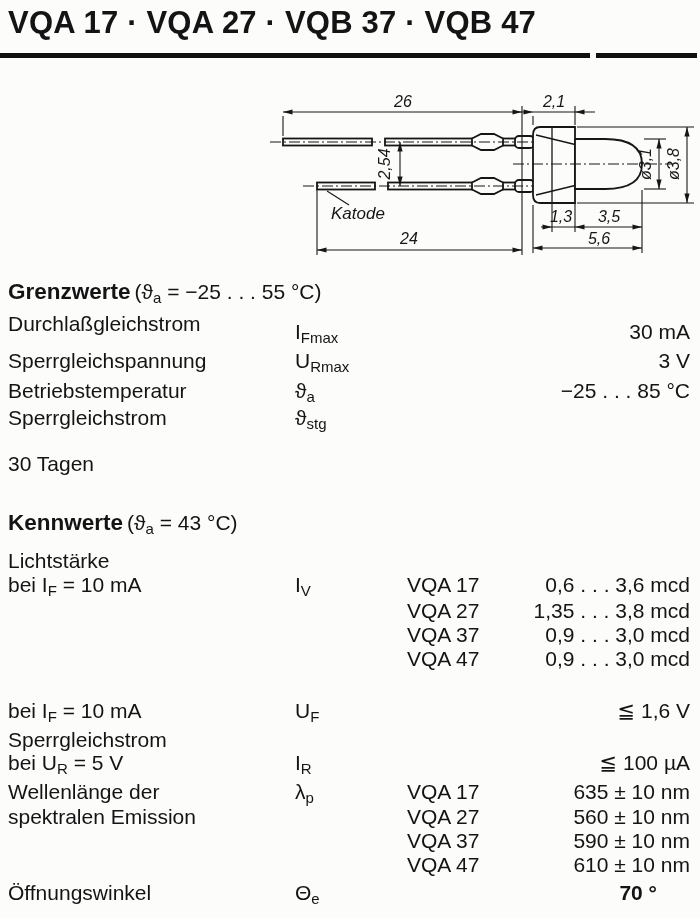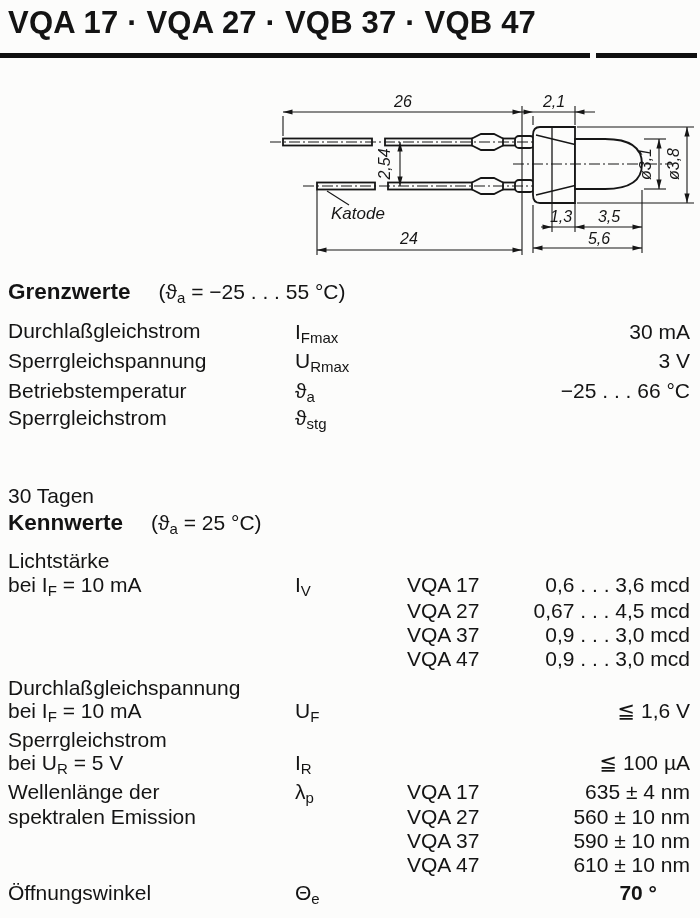--- a/index.html
+++ b/index.html
@@ -11,21 +11,21 @@
   .title{
     position:absolute;left:8px;top:5px;margin:0;
     font-size:31px;font-weight:bold;letter-spacing:0.2px;white-space:nowrap;
   }
   .rule{position:absolute;top:53px;height:5px;background:#101010;}
   .rule-a{left:0;width:590px;}
   .rule-b{left:596px;width:101px;}
   .drawing{position:absolute;left:253px;top:78px;}
   .heading{position:absolute;left:8px;font-size:21px;white-space:nowrap;line-height:1.15;}
   .hbold{font-weight:bold;font-size:22.5px;}
-  .hcond{margin-left:28px;}
+  .hcond{margin-left:4px;}
   .lbl{position:absolute;left:8px;font-size:21px;white-space:nowrap;line-height:1.15;}
   .sym{position:absolute;left:295px;font-size:21px;white-space:nowrap;line-height:1.15;}
   .typ{position:absolute;left:407px;font-size:21px;white-space:nowrap;line-height:1.15;}
   .val{position:absolute;right:10px;font-size:21px;white-space:nowrap;text-align:right;line-height:1.15;}
   .val-angle{right:43px;font-weight:bold;}
   sub{font-size:15px;vertical-align:baseline;position:relative;top:4px;line-height:0;}
   svg text{font-family:"Liberation Sans","DejaVu Sans",sans-serif;font-style:italic;font-size:16px;fill:#161616;}
   svg .dimtxt{font-size:16px;}
   svg .ln{stroke:#161616;stroke-width:1.1;fill:none;}
   svg .thick{stroke:#161616;stroke-width:1.8;fill:#fcfcfb;}
@@ -125,67 +125,66 @@
     <text class="dimtxt" x="346" y="166" text-anchor="middle">5,6</text>
     <text class="dimtxt" x="156" y="166" text-anchor="middle">24</text>
     <text class="dimtxt" x="398" y="86" text-anchor="middle" transform="rotate(-90 398 86)">ø3,1</text>
     <text class="dimtxt" x="426" y="86" text-anchor="middle" transform="rotate(-90 426 86)">ø3,8</text>
   </svg>
 
   <div class="heading" style="top:279px">
     <span class="hbold">Grenzwerte</span><span class="hcond"><span>(ϑ</span><sub>a</sub><span> = −25 . . . 55 °C)</span></span>
   </div>
 
-  <div class="lbl" style="top:319px">Durchlaßgleichstrom</div>
+  <div class="lbl" style="top:312px">Durchlaßgleichstrom</div>
   <div class="sym" style="top:320px"><span>I</span><sub>Fmax</sub></div>
   <div class="val" style="top:320px">30 mA</div>
 
   <div class="lbl" style="top:349px">Sperrgleichspannung</div>
   <div class="sym" style="top:349px"><span>U</span><sub>Rmax</sub></div>
   <div class="val" style="top:349px">3 V</div>
 
   <div class="lbl" style="top:379px">Betriebstemperatur</div>
   <div class="sym" style="top:379px"><span>ϑ</span><sub>a</sub></div>
-  <div class="val" style="top:379px">−25 . . . 66 °C</div>
+  <div class="val" style="top:379px">−25 . . . 85 °C</div>
 
   <div class="lbl" style="top:406px">Sperrgleichstrom</div>
   <div class="sym" style="top:406px"><span>ϑ</span><sub>stg</sub></div>
-  <div class="lbl" style="top:484px">30 Tagen</div>
+  <div class="lbl" style="top:452px">30 Tagen</div>
 
   <div class="heading" style="top:510px">
-    <span class="hbold">Kennwerte</span><span class="hcond"><span>(ϑ</span><sub>a</sub><span> = 25 °C)</span></span>
+    <span class="hbold">Kennwerte</span><span class="hcond"><span>(ϑ</span><sub>a</sub><span> = 43 °C)</span></span>
   </div>
 
   <div class="lbl" style="top:549px">Lichtstärke</div>
   <div class="lbl" style="top:573px"><span>bei I</span><sub>F</sub><span> = 10 mA</span></div>
   <div class="sym" style="top:573px"><span>I</span><sub>V</sub></div>
   <div class="typ" style="top:573px">VQA 17</div>
   <div class="val" style="top:573px">0,6 . . . 3,6 mcd</div>
   <div class="typ" style="top:599px">VQA 27</div>
-  <div class="val" style="top:599px">0,67 . . . 4,5 mcd</div>
+  <div class="val" style="top:599px">1,35 . . . 3,8 mcd</div>
   <div class="typ" style="top:623px">VQA 37</div>
   <div class="val" style="top:623px">0,9 . . . 3,0 mcd</div>
   <div class="typ" style="top:647px">VQA 47</div>
   <div class="val" style="top:647px">0,9 . . . 3,0 mcd</div>
 
-  <div class="lbl" style="top:676px">Durchlaßgleichspannung</div>
   <div class="lbl" style="top:699px"><span>bei I</span><sub>F</sub><span> = 10 mA</span></div>
   <div class="sym" style="top:699px"><span>U</span><sub>F</sub></div>
   <div class="val" style="top:699px">≦ 1,6 V</div>
 
   <div class="lbl" style="top:728px">Sperrgleichstrom</div>
   <div class="lbl" style="top:751px"><span>bei U</span><sub>R</sub><span> = 5 V</span></div>
   <div class="sym" style="top:751px"><span>I</span><sub>R</sub></div>
   <div class="val" style="top:751px">≦ 100 µA</div>
 
   <div class="lbl" style="top:780px">Wellenlänge der</div>
   <div class="lbl" style="top:805px">spektralen Emission</div>
   <div class="sym" style="top:780px"><span>λ</span><sub>p</sub></div>
   <div class="typ" style="top:780px">VQA 17</div>
-  <div class="val" style="top:780px">635 ± 4 nm</div>
+  <div class="val" style="top:780px">635 ± 10 nm</div>
   <div class="typ" style="top:805px">VQA 27</div>
   <div class="val" style="top:805px">560 ± 10 nm</div>
   <div class="typ" style="top:829px">VQA 37</div>
   <div class="val" style="top:829px">590 ± 10 nm</div>
   <div class="typ" style="top:853px">VQA 47</div>
   <div class="val" style="top:853px">610 ± 10 nm</div>
 
   <div class="lbl" style="top:881px">Öffnungswinkel</div>
   <div class="sym" style="top:881px"><span>Θ</span><sub>e</sub></div>
   <div class="val val-angle" style="top:881px">70 °</div>

